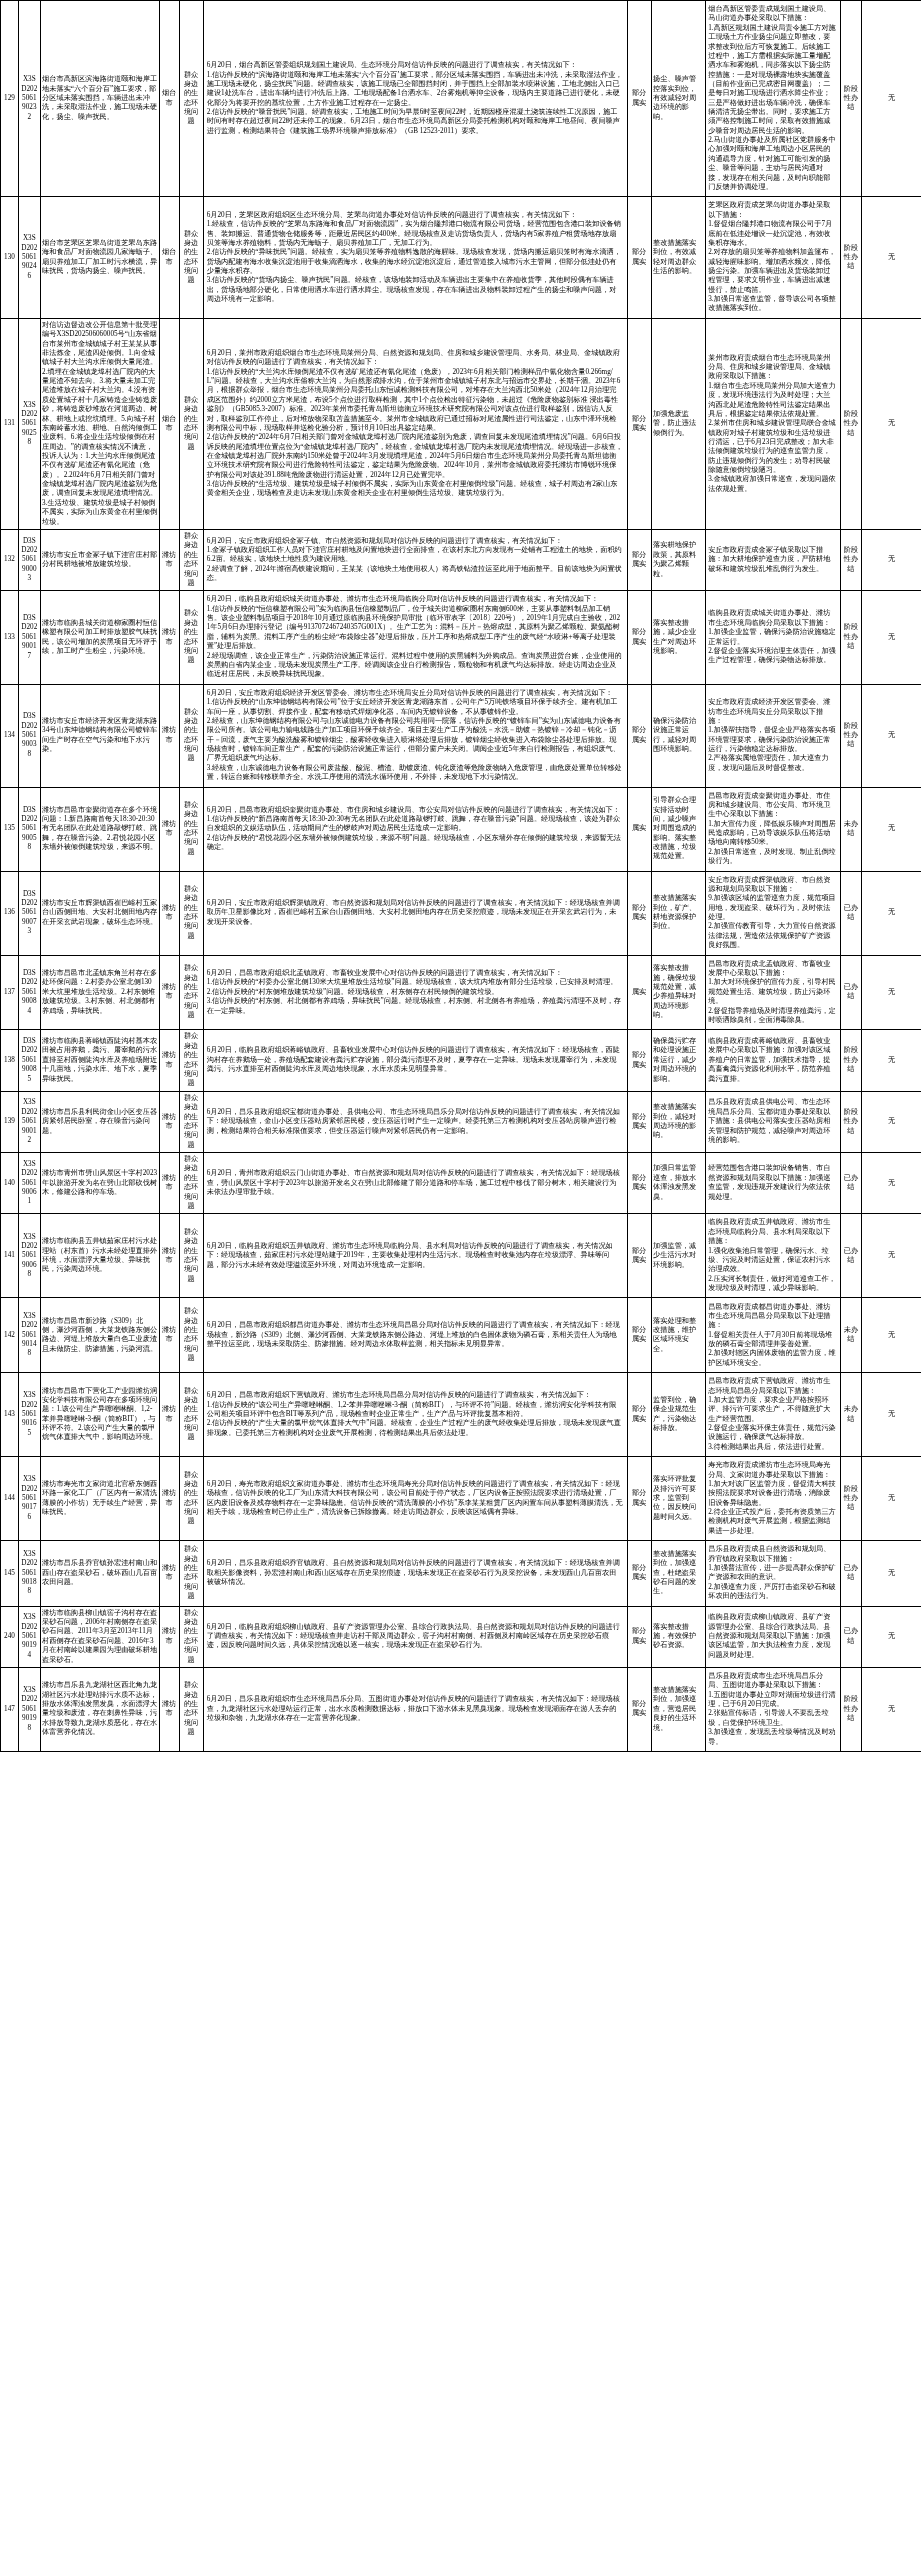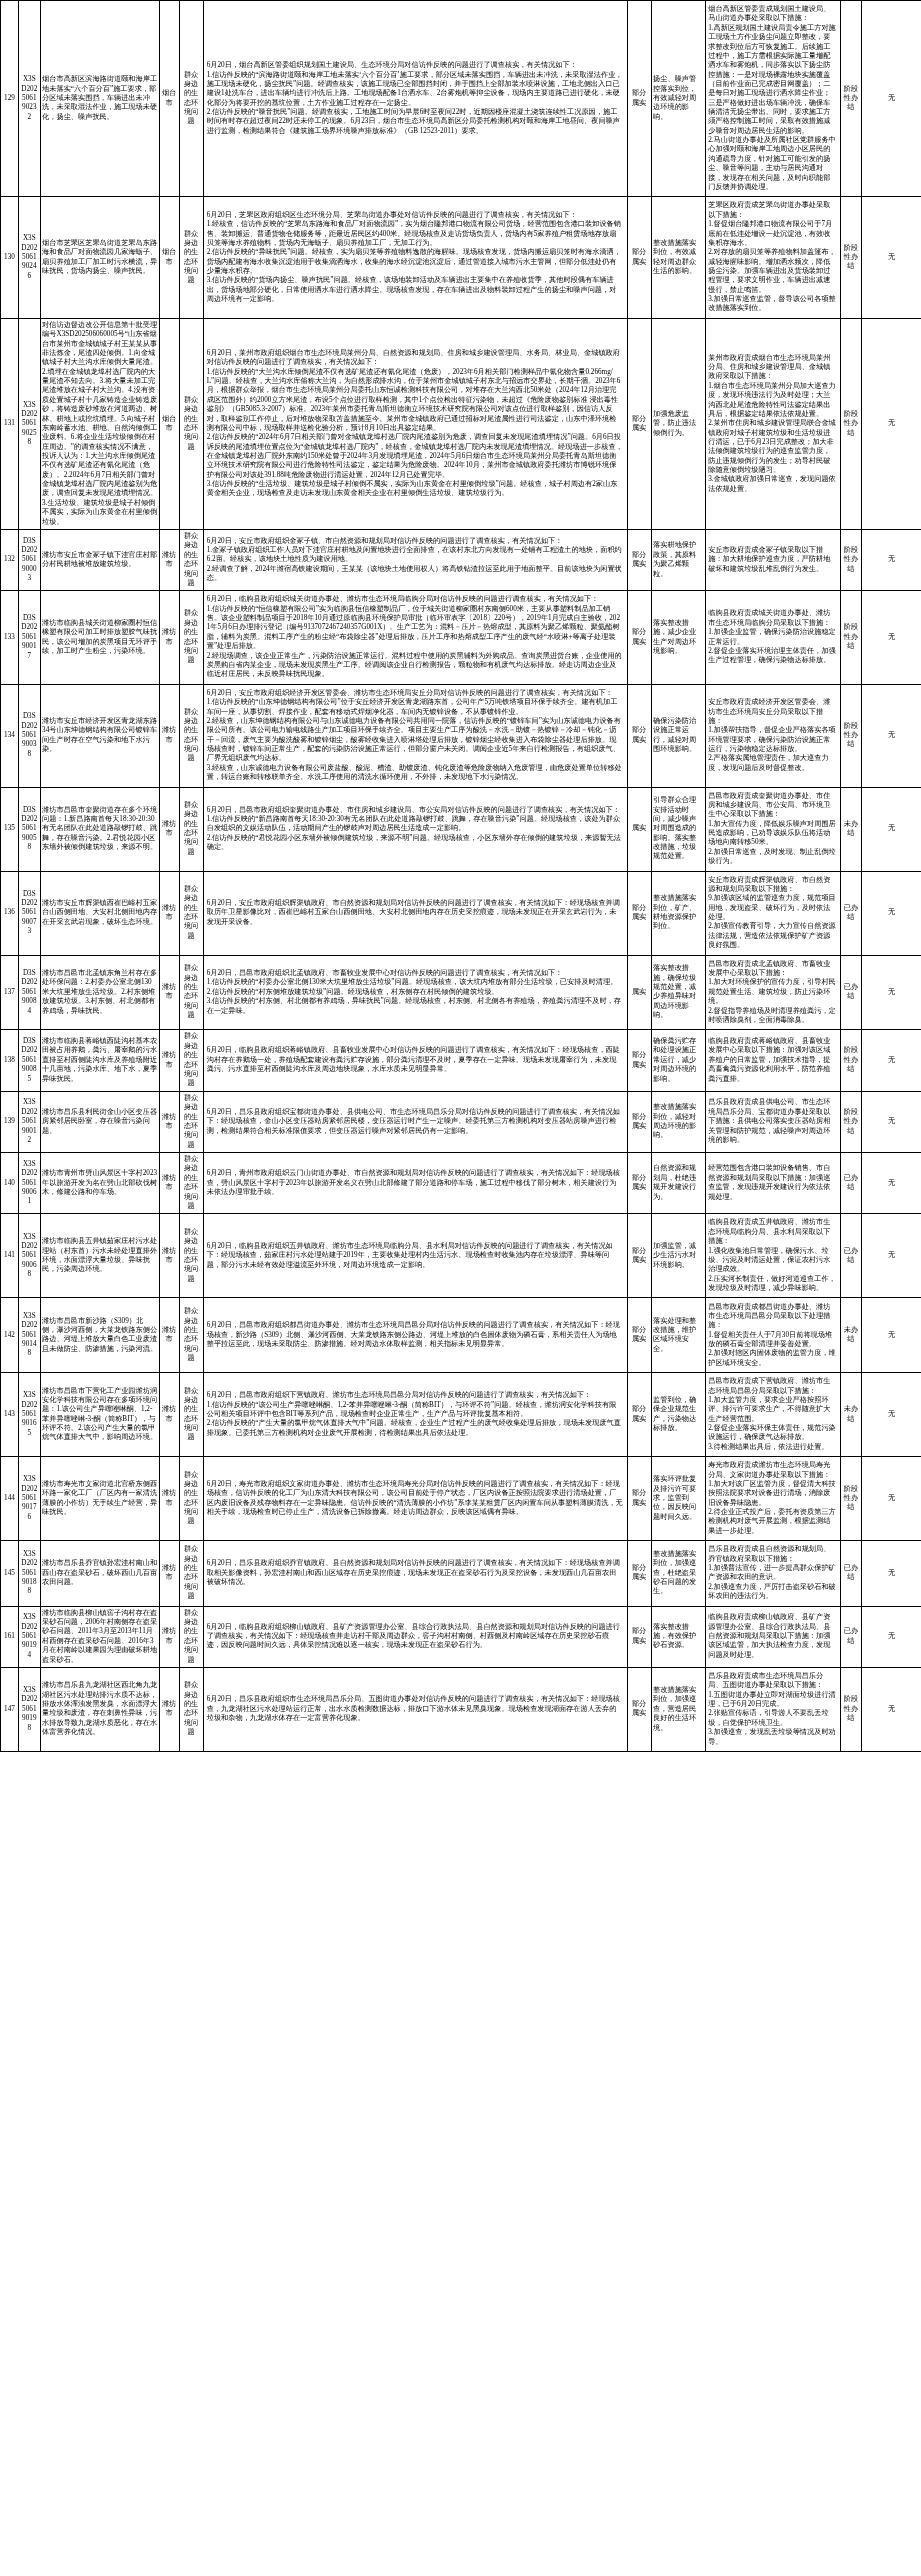--- a/index.html
+++ b/index.html
@@ -217,21 +217,21 @@
         <td class="c11">无</td>
       </tr>
       <tr>
         <td class="c1">140</td>
         <td class="c2">X3SD202506190061</td>
         <td class="c3">潍坊市青州市劈山风景区十字村2023年以旅游开发为名在劈山北部砍伐树木，修建公路和停车场。</td>
         <td class="c4">潍坊市</td>
         <td class="c5">群众身边的生态环境问题</td>
         <td class="c6">6月20日，青州市政府组织云门山街道办事处、市自然资源和规划局对信访件反映的问题进行了调查核实，有关情况如下：经现场核查，劈山风景区十字村于2023年以旅游开发名义在劈山北部修建了部分道路和停车场，施工过程中移伐了部分树木，相关建设行为未依法办理审批手续。</td>
         <td class="c7">部分属实</td>
-        <td class="c8">自然资源和规划局，杜绝违规开发建设行为。</td>
+        <td class="c8">加强日常监管巡查，排放水体浑浊发黑发臭。</td>
         <td class="c9">经营范围包含港口装卸设备销售、市自然资源和规划局采取以下措施：加强巡查监管，发现违规开发建设行为依法依规处理。</td>
         <td class="c10">已办结</td>
         <td class="c11">无</td>
       </tr>
       <tr>
         <td class="c1">141</td>
         <td class="c2">X3SD202506190068</td>
         <td class="c3">潍坊市临朐县五井镇茹家庄村污水处理站（村东首）污水未经处理直排外环境，水面漂浮大量垃圾、异味扰民，污染周边环境。</td>
         <td class="c4">潍坊市</td>
         <td class="c5">群众身边的生态环境问题</td>
@@ -301,21 +301,21 @@
         <td class="c6">6月20日，昌乐县政府组织乔官镇政府、县自然资源和规划局对信访件反映的问题进行了调查核实，有关情况如下：经现场核查并调取相关影像资料，孙宏洼村南山和西山区域存在历史采挖痕迹，现场未发现正在盗采砂石行为及采挖设备，未发现西山几百亩农田被破坏情况。</td>
         <td class="c7">部分属实</td>
         <td class="c8">整改措施落实到位，加强巡查，杜绝盗采砂石问题的发生。</td>
         <td class="c9">昌乐县政府责成县自然资源和规划局、乔官镇政府采取以下措施：
 1.加强普法宣传，进一步提高群众保护矿产资源和农田的意识。
 2.加强巡查力度，严厉打击盗采砂石和破坏农田的违法行为。</td>
         <td class="c10">已办结</td>
         <td class="c11">无</td>
       </tr>
       <tr>
-        <td class="c1">161</td>
+        <td class="c1">240</td>
         <td class="c2">X3SD202506190194</td>
         <td class="c3">潍坊市临朐县柳山镇窖子沟村存在盗采砂石问题，2006年村南侧存在盗采砂石问题、2011年3月至2013年11月村西侧存在盗采砂石问题、2016年3月在村南岭以建果园为理由破坏耕地盗采砂石。</td>
         <td class="c4">潍坊市</td>
         <td class="c5">群众身边的生态环境问题</td>
         <td class="c6">6月20日，临朐县政府组织柳山镇政府、县矿产资源管理办公室、县综合行政执法局、县自然资源和规划局对信访件反映的问题进行了调查核实，有关情况如下：经现场核查并走访村干部及周边群众，窖子沟村村南侧、村西侧及村南岭区域存在历史采挖砂石痕迹，因反映问题时间久远，具体采挖情况难以逐一核实，现场未发现正在盗采砂石行为。</td>
         <td class="c7">部分属实</td>
         <td class="c8">落实整改措施，有效保护砂石资源。</td>
         <td class="c9">临朐县政府责成柳山镇政府、县矿产资源管理办公室、县综合行政执法局、县自然资源和规划局采取以下措施：加强该区域监管，加大执法检查力度，发现问题及时处理。</td>
         <td class="c10">已办结</td>
         <td class="c11">无</td>

